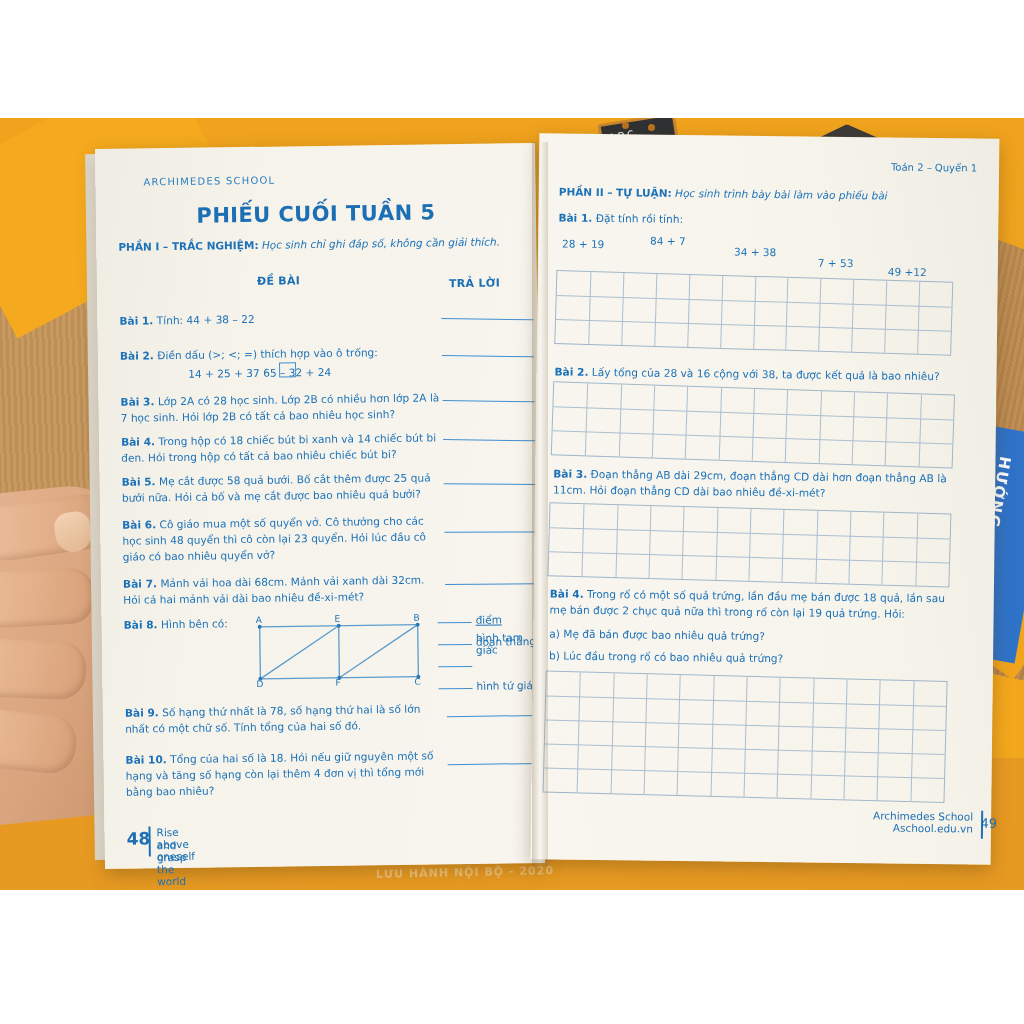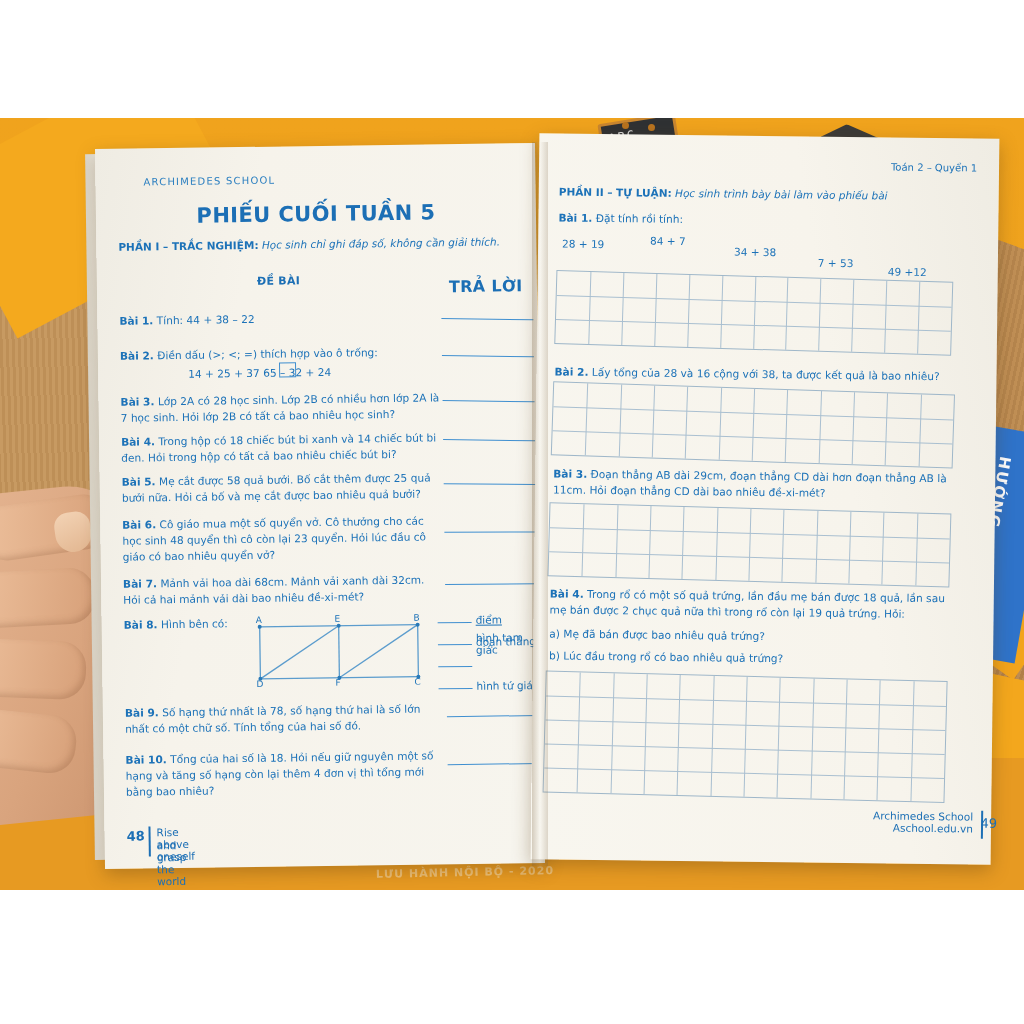--- a/index.html
+++ b/index.html
@@ -63,31 +63,31 @@
 
   .content{position:absolute;inset:0;}
   .txt b,.bold{font-weight:700;}
   .ital{font-style:italic;}
 
   
   .school{position:absolute;left:48px;top:28px;font-size:10px;letter-spacing:1.2px;color:#2b7fc0;}
   .title{position:absolute;left:0;top:56px;width:440px;text-align:center;color:#1c6fb5;font-size:21px;font-weight:700;letter-spacing:.4px;}
   .part1{position:absolute;left:22px;top:92px;width:420px;font-size:10.5px;color:#1c72b8;}
   .col-de{position:absolute;left:160px;top:128px;font-size:11px;font-weight:700;color:#1c6fb5;letter-spacing:.3px;}
-  .col-tl{position:absolute;left:352px;top:133px;font-size:16px;font-weight:700;color:#1c6fb5;letter-spacing:.3px;text-align:right;}
+  .col-tl{position:absolute;left:352px;top:133px;font-size:11px;font-weight:700;color:#1c6fb5;letter-spacing:.3px;text-align:right;}
 
   .q{position:absolute;color:#1c72b8;font-size:10.6px;line-height:16px;width:300px;}
   .ansline{position:absolute;height:0;border-top:1.3px solid #3f8fd0;}
   .shortline{position:absolute;height:0;border-top:1.3px solid #3f8fd0;width:34px;}
   .shortlbl{position:absolute;color:#1c72b8;font-size:10.5px;}
 
   .figure{position:absolute;left:152px;top:468px;width:176px;height:72px;}
 
   .footL{position:absolute;left:22px;top:678px;color:#1c6fb5;}
-  .footL .pg{position:absolute;left:0;top:2px;font-size:13px;font-weight:700;}
+  .footL .pg{position:absolute;left:0;top:2px;font-size:17px;font-weight:700;}
   .footL .bar{position:absolute;left:22px;top:0;width:1.6px;height:30px;background:#1c6fb5;}
   .footL .l1{position:absolute;left:30px;top:0px;font-size:10.5px;}
   .footL .l2{position:absolute;left:30px;top:13px;font-size:10.5px;}
 
   
   .rhead{position:absolute;right:22px;top:24px;font-size:10px;color:#1c72b8;}
   .part2{position:absolute;left:20px;top:52px;width:400px;font-size:10.5px;color:#1c72b8;}
   .rq{position:absolute;color:#1c72b8;font-size:10.6px;line-height:16px;}
   .expr{position:absolute;color:#1c72b8;font-size:10.5px;}
 

